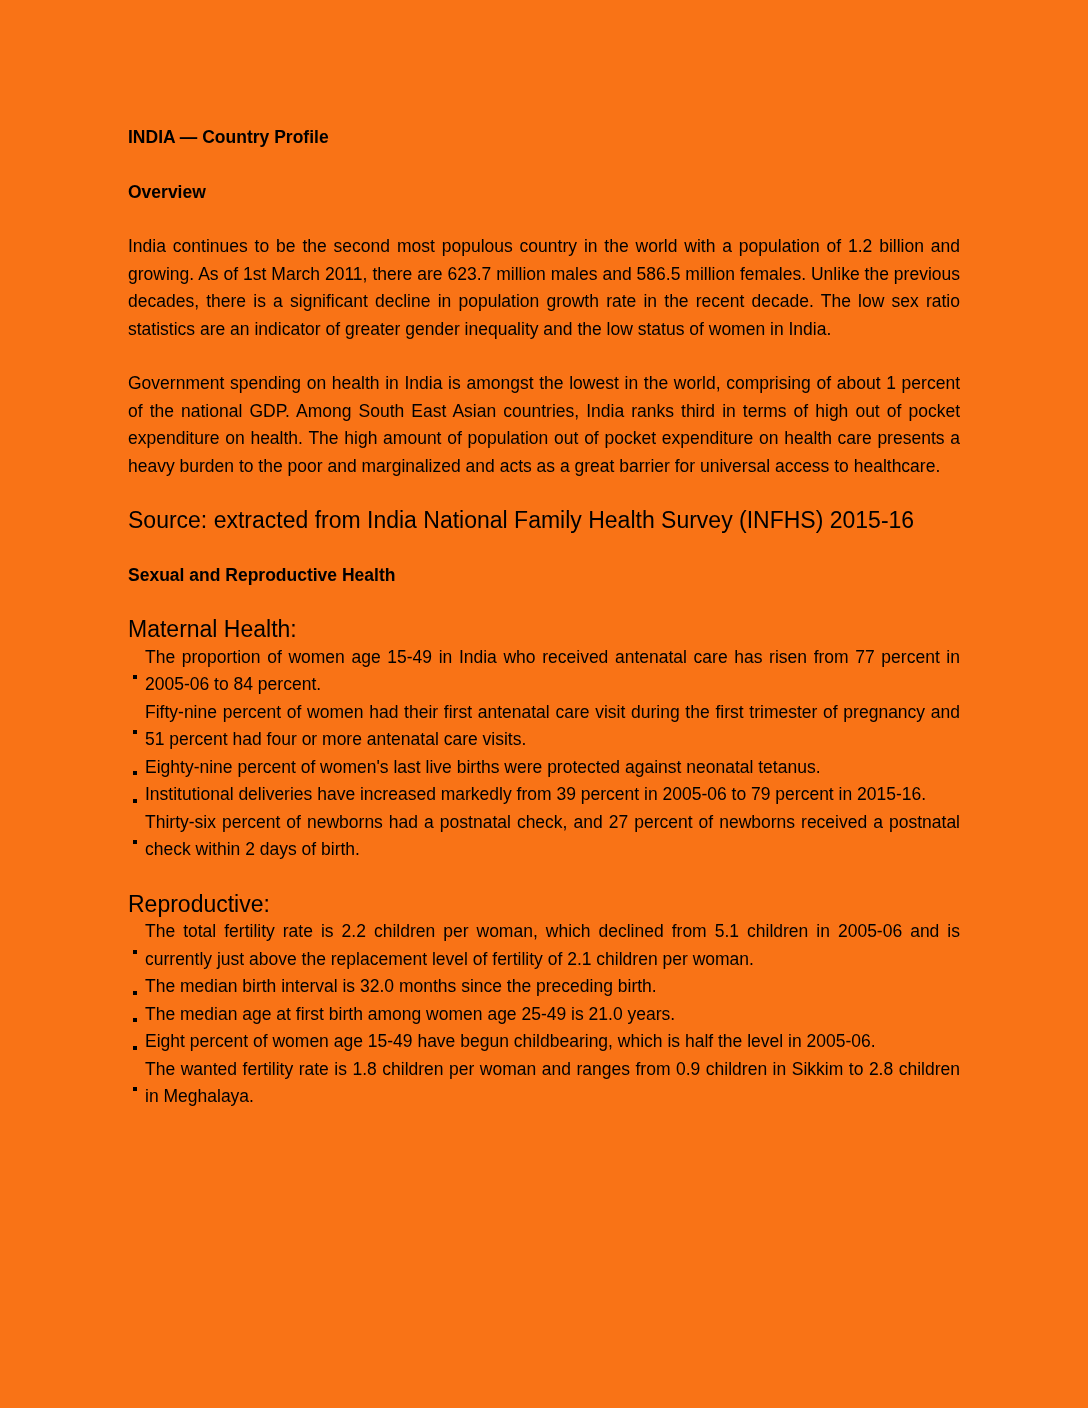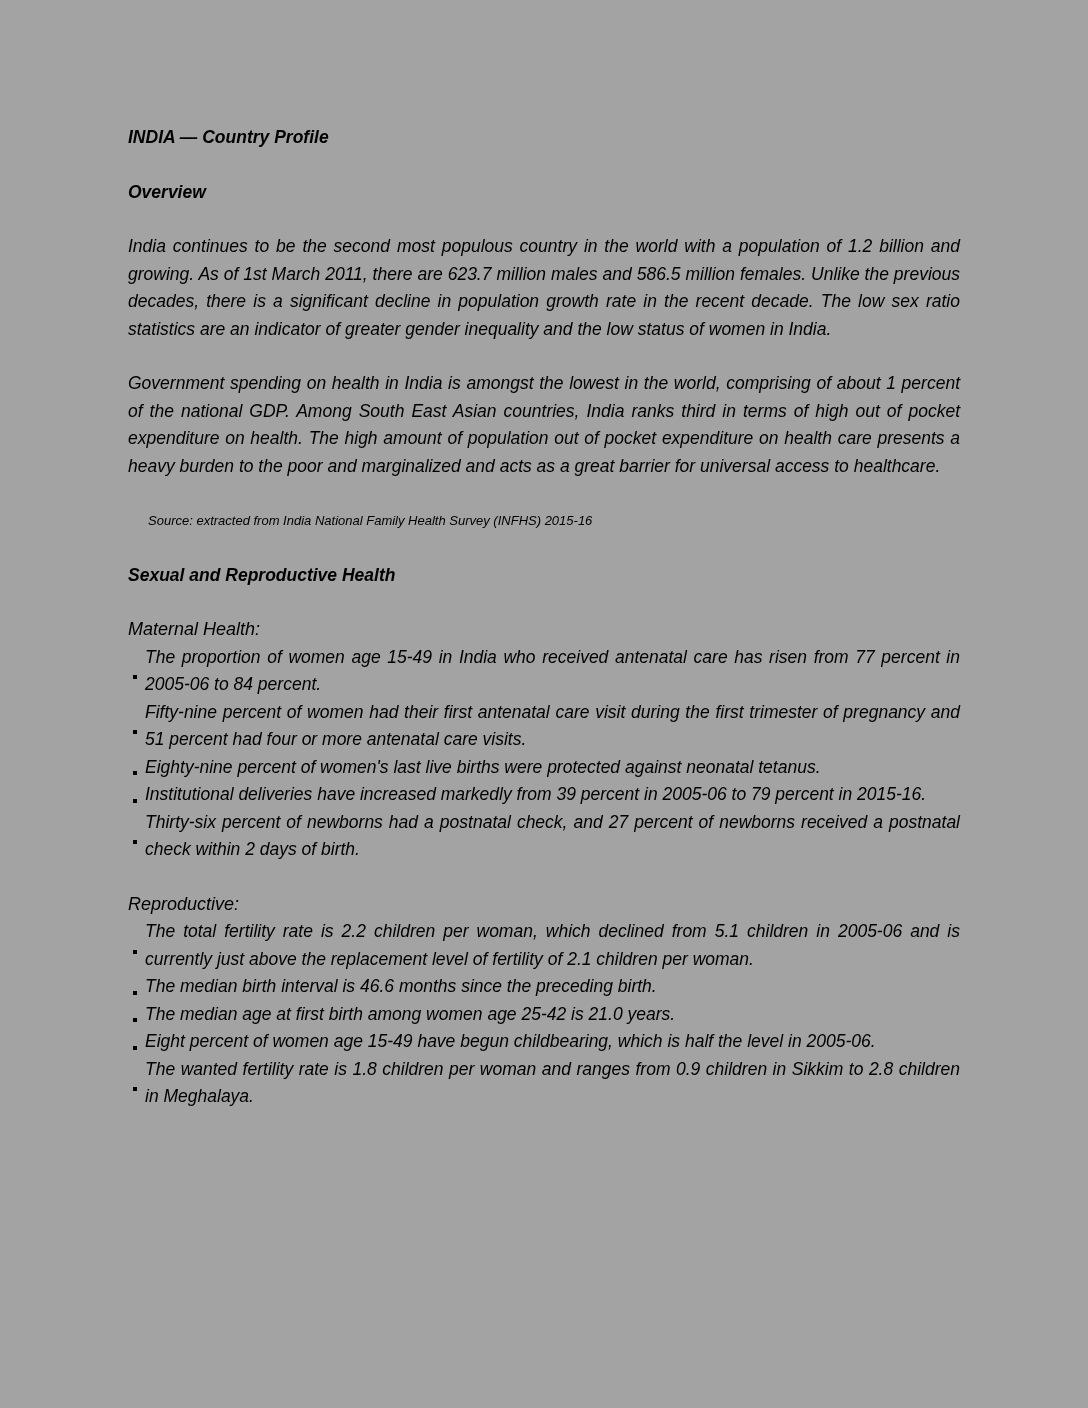--- a/index.html
+++ b/index.html
@@ -8,49 +8,47 @@
     width: 1088px;
     height: 1408px;
     font-family: "Liberation Sans", sans-serif;
     color: #000000;
     overflow: hidden;
   }
   .page {
     width: 1088px;
     height: 1408px;
     padding: 124px 128px 0 128px;
-    background: #a3a3a3;
-    font-style: italic;
+    background: #f97316;
   }
   .doc-title {
     font-size: 17.5px;
     font-weight: bold;
     line-height: 27.5px;
     margin-bottom: 27px;
   }
   .section-heading {
     font-size: 17.5px;
     font-weight: bold;
     line-height: 27.5px;
     margin-bottom: 27px;
   }
   .para {
     font-size: 17.5px;
     line-height: 27.5px;
     text-align: justify;
     margin-bottom: 27px;
   }
   .plain-line {
-    font-size: 13px;
+    font-size: 23px;
     line-height: 27.5px;
     margin-bottom: 27px;
-    margin-left: 20px;
   }
   .list-label {
-    font-size: 18px;
+    font-size: 23px;
     line-height: 27.5px;
     margin-bottom: 0;
   }
   ul.bullet-list {
     list-style: none;
     margin-bottom: 27px;
   }
   ul.bullet-list li {
     display: flex;
     align-items: center;
@@ -114,25 +112,25 @@
   </ul>
 
   <div class="list-label">Reproductive:</div>
   <ul class="bullet-list">
     <li>
       <span class="bullet-marker"></span>
       <span class="bullet-text">The total fertility rate is 2.2 children per woman, which declined from 5.1 children in 2005-06 and is currently just above the replacement level of fertility of 2.1 children per woman.</span>
     </li>
     <li>
       <span class="bullet-marker"></span>
-      <span class="bullet-text">The median birth interval is 46.6 months since the preceding birth.</span>
+      <span class="bullet-text">The median birth interval is 32.0 months since the preceding birth.</span>
     </li>
     <li>
       <span class="bullet-marker"></span>
-      <span class="bullet-text">The median age at first birth among women age 25-42 is 21.0 years.</span>
+      <span class="bullet-text">The median age at first birth among women age 25-49 is 21.0 years.</span>
     </li>
     <li>
       <span class="bullet-marker"></span>
       <span class="bullet-text">Eight percent of women age 15-49 have begun childbearing, which is half the level in 2005-06.</span>
     </li>
     <li>
       <span class="bullet-marker"></span>
       <span class="bullet-text">The wanted fertility rate is 1.8 children per woman and ranges from 0.9 children in Sikkim to 2.8 children in Meghalaya.</span>
     </li>
   </ul>

